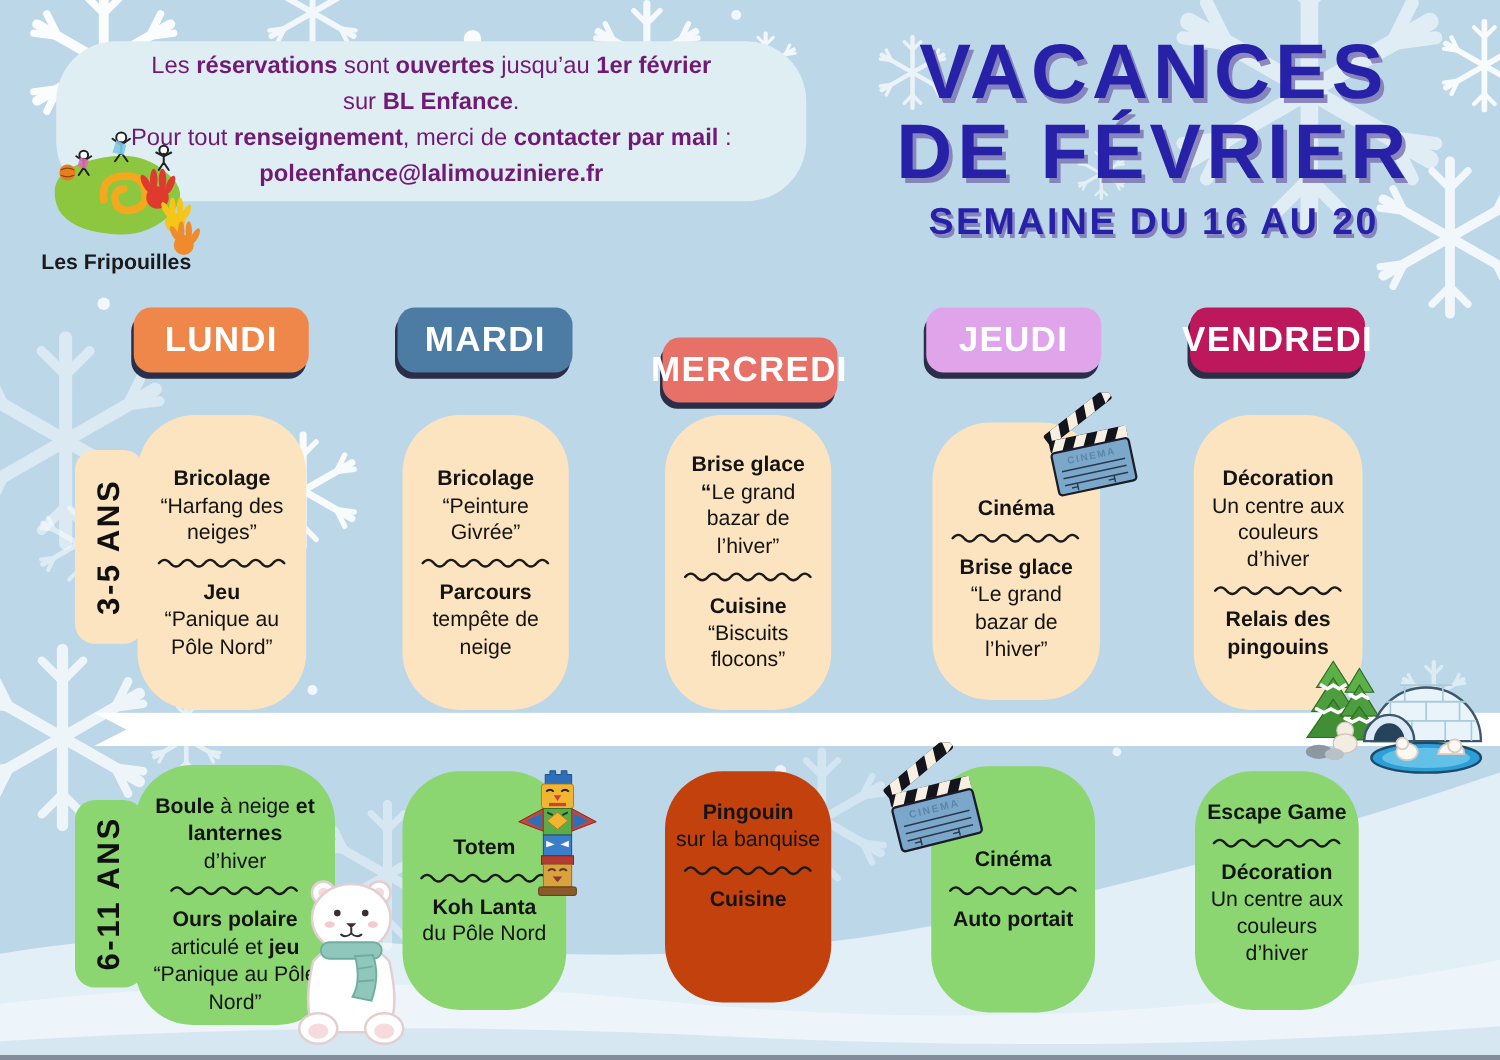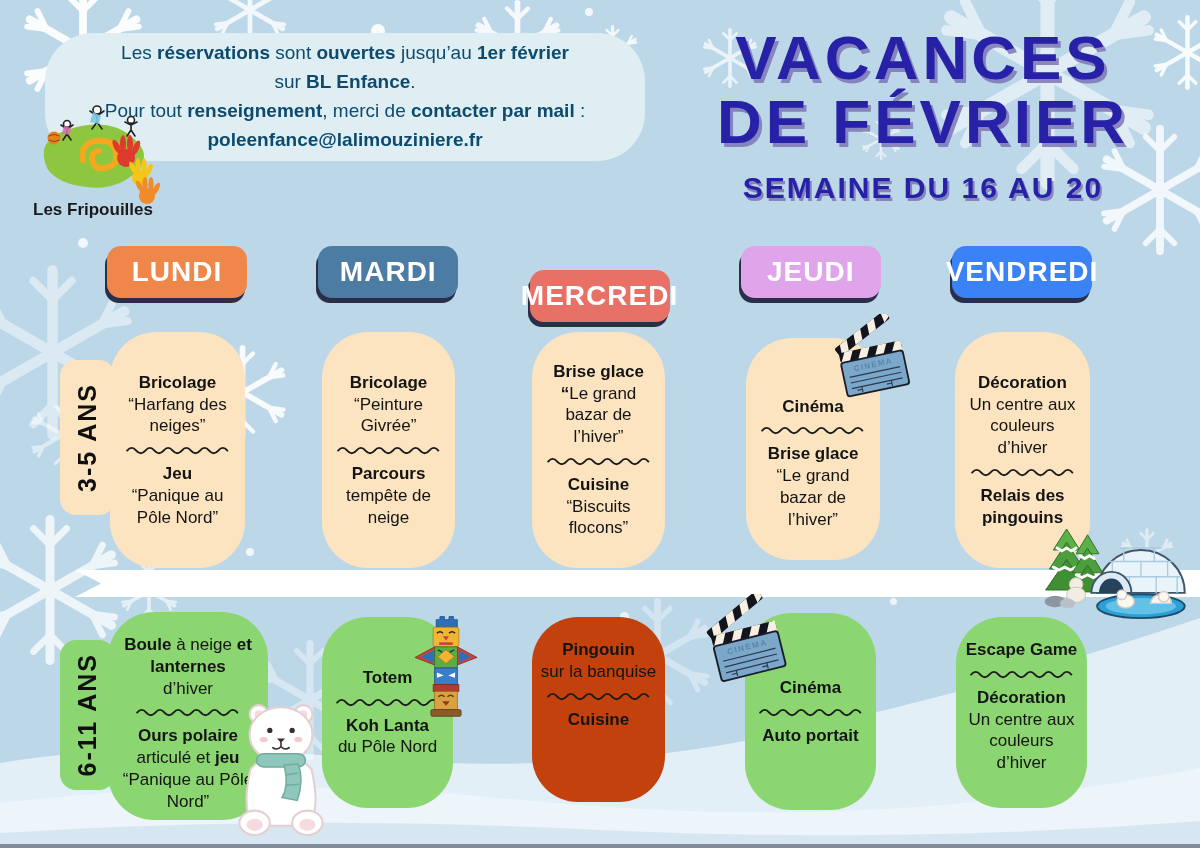--- a/index.html
+++ b/index.html
@@ -8,31 +8,31 @@
 
   
   .flake{position:absolute;z-index:0;}
   .dot{position:absolute;border-radius:50%;background:#fff;z-index:0;}
   .hills{position:absolute;left:0;bottom:0;width:1200px;height:260px;z-index:0;}
   .bottom-edge{position:absolute;left:0;right:0;bottom:0;height:4px;background:rgba(45,50,65,.5);z-index:6;}
 
   
   .info-box{position:absolute;left:45px;top:33px;width:600px;height:128px;border-radius:48px;
     display:flex;flex-direction:column;justify-content:center;text-align:center;
-    font-size:19px;line-height:1.52;color:#0c4a6e;z-index:2;}
+    font-size:19px;line-height:1.52;color:#701a75;z-index:2;}
   .bold{font-weight:bold;}
 
   
   .logo{position:absolute;left:22px;top:98px;width:150px;height:125px;z-index:3;}
 
   
   .title{position:absolute;left:652px;top:26px;width:542px;text-align:center;z-index:2;font-weight:bold;}
   .title .t1,.title .t2{font-size:62px;letter-spacing:4px;line-height:1.04;
     text-shadow:3px 4px 0 rgba(124,118,180,.85);}
-  .title .sub{font-size:30px;letter-spacing:2px;margin-top:16px;
+  .title .sub{font-size:30px;letter-spacing:2px;margin-top:6px;
     text-shadow:2px 3px 0 rgba(124,118,180,.85);}
 
   
   .days{position:absolute;left:107px;top:246px;width:985px;display:flex;justify-content:space-between;z-index:2;}
   .pill{width:140px;height:52px;border-radius:14px;display:flex;align-items:center;justify-content:center;
     color:#fff;font-weight:bold;font-size:28px;letter-spacing:1px;
     box-shadow:-2px 5px 0 rgba(25,28,55,.9);}
 
   
   .vlabel{position:absolute;display:flex;align-items:center;justify-content:center;border-radius:16px;z-index:2;}
@@ -192,21 +192,21 @@
     <div class="t1">VACANCES</div>
     <div class="t2">DE FÉVRIER</div>
     <div class="sub">SEMAINE DU 16 AU 20</div>
   </div>
 
   <div class="days">
     <div class="pill" style="background: rgb(240, 135, 74);">LUNDI</div>
     <div class="pill" style="background: rgb(76, 123, 163);">MARDI</div>
     <div class="pill" style="background: rgb(232, 113, 103); margin-top: 24px;">MERCREDI</div>
     <div class="pill" style="background: rgb(224, 164, 234);">JEUDI</div>
-    <div class="pill" style="background: #3b82f6;">VENDREDI</div>
+    <div class="pill" style="background: #be185d;">VENDREDI</div>
   </div>
 
   <div class="vlabel" style="left: 60px; top: 360px; width: 55px; height: 155px; background: rgb(252, 228, 192);">
     <span>3-5 ANS</span>
   </div>
 
   <div class="card" style="left: 110px; top: 332px; width: 135px; height: 236px; background: rgb(252, 228, 192);">
     <div class="txt"><span class="bold">Bricolage</span><br><span>“Harfang des neiges”</span></div>
     <svg class="wavy" width="106" height="12" viewBox="0 0 100 11">
         <use href="#wave"></use>

